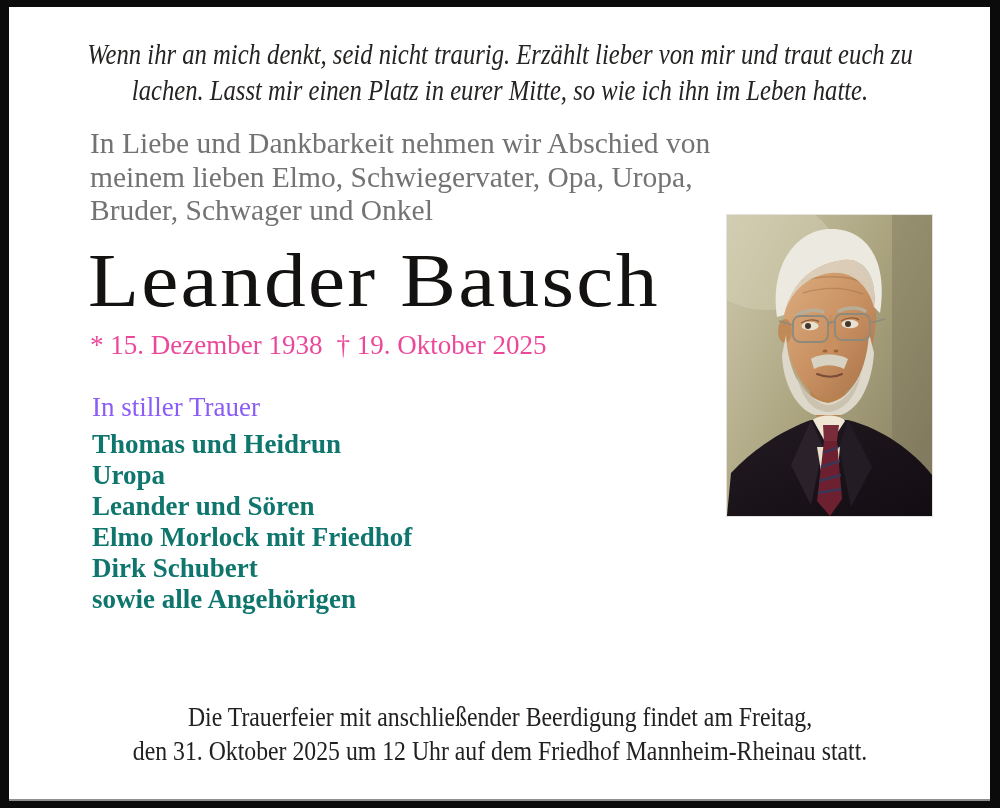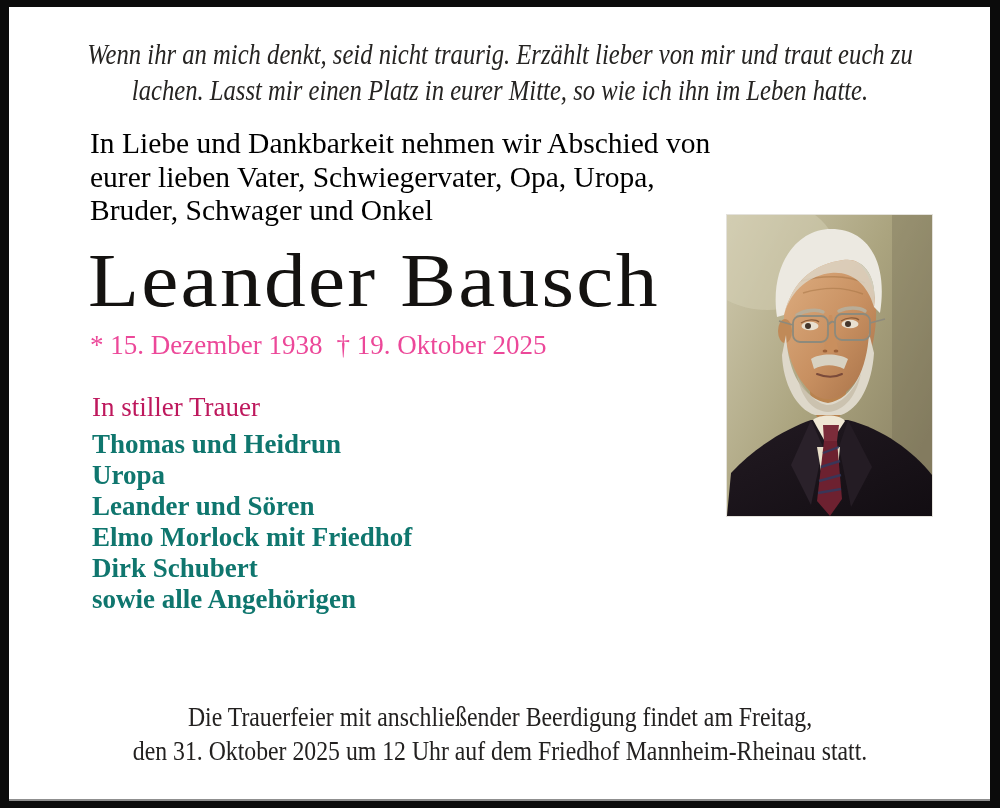--- a/index.html
+++ b/index.html
@@ -22,38 +22,38 @@
     position:absolute;top:36px;left:0;right:0;
     text-align:center;
     font-style:italic;
     font-size:29px;line-height:36px;
     color:#262422;
     transform:scaleX(0.85);
   }
   .intro{
     position:absolute;left:90px;top:127px;
     font-size:29.5px;line-height:33.5px;
-    color:#000000;
+    color:#737373;
   }
   .name{
     position:absolute;left:88px;top:240px;
     font-size:76px;line-height:80px;
     letter-spacing:2px;white-space:nowrap;
     transform:scaleX(1.10);transform-origin:left center;
     color:#141210;
   }
   .dates{
     position:absolute;left:90px;top:330px;
     font-size:27px;line-height:30px;color:#ec4899;
     white-space:nowrap;
   }
   .dates .death{margin-left:14px;}
   .mourning-label{
     position:absolute;left:92px;top:392px;
-    font-size:27px;line-height:30px;color:#be185d;
+    font-size:27px;line-height:30px;color:#8b5cf6;
   }
   .mourners{
     position:absolute;left:92px;top:429px;
     font-size:27px;line-height:31px;
     font-weight:bold;color:#0f766e;
   }
   .funeral{
     position:absolute;left:0;right:0;top:701px;
     text-align:center;
     font-size:27px;line-height:33.5px;
@@ -77,21 +77,21 @@
   <div class="frame-bottom-shadow"></div>
   <div class="frame-bottom"></div>
 
   <div class="quote">
     <div>Wenn ihr an mich denkt, seid nicht traurig. Erzählt lieber von mir und traut euch zu</div>
     <div>lachen. Lasst mir einen Platz in eurer Mitte, so wie ich ihn im Leben hatte.</div>
   </div>
 
   <div class="intro">
     <div>In Liebe und Dankbarkeit nehmen wir Abschied von</div>
-    <div>eurer lieben Vater, Schwiegervater, Opa, Uropa,</div>
+    <div>meinem lieben Elmo, Schwiegervater, Opa, Uropa,</div>
     <div>Bruder, Schwager und Onkel</div>
   </div>
 
   <div class="name">Leander Bausch</div>
 
   <div class="dates">
     <span class="birth">* 15. Dezember 1938</span><span class="death">† 19. Oktober 2025</span>
   </div>
 
   <div class="mourning-label">In stiller Trauer</div>

